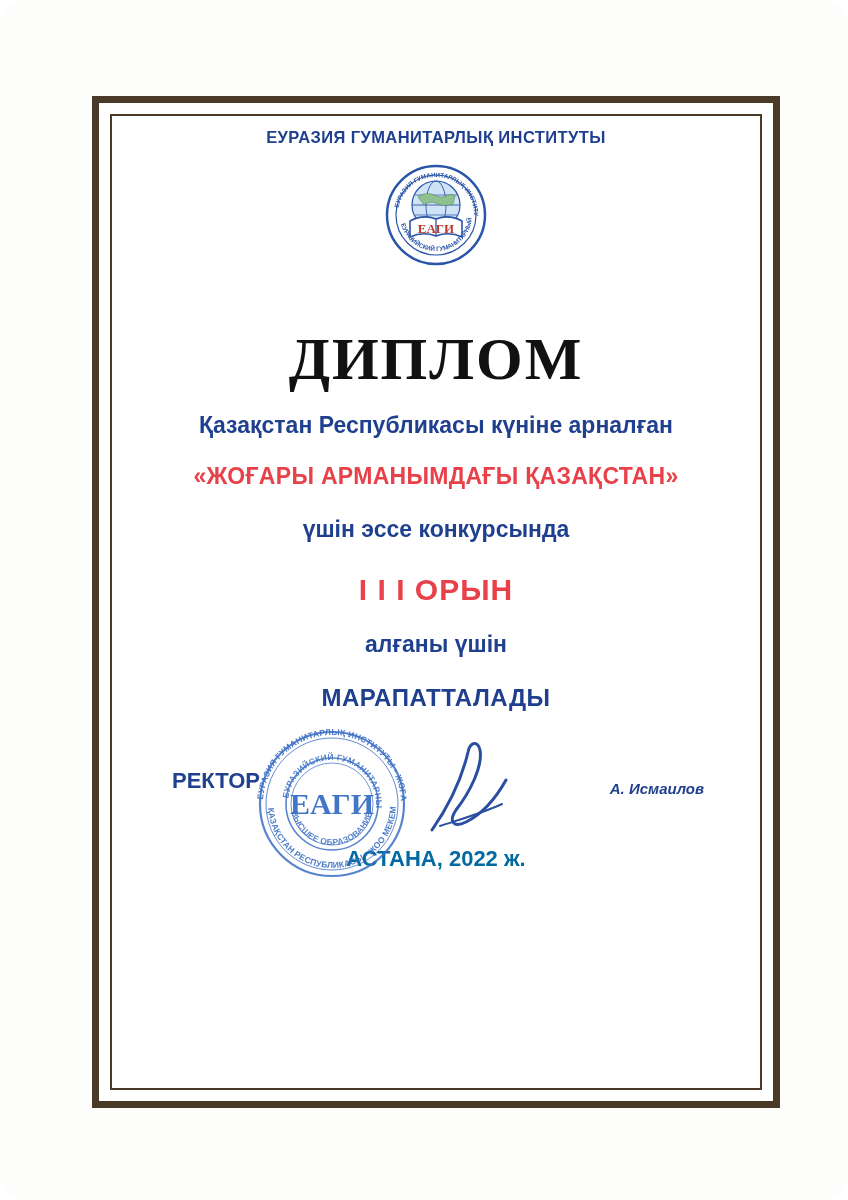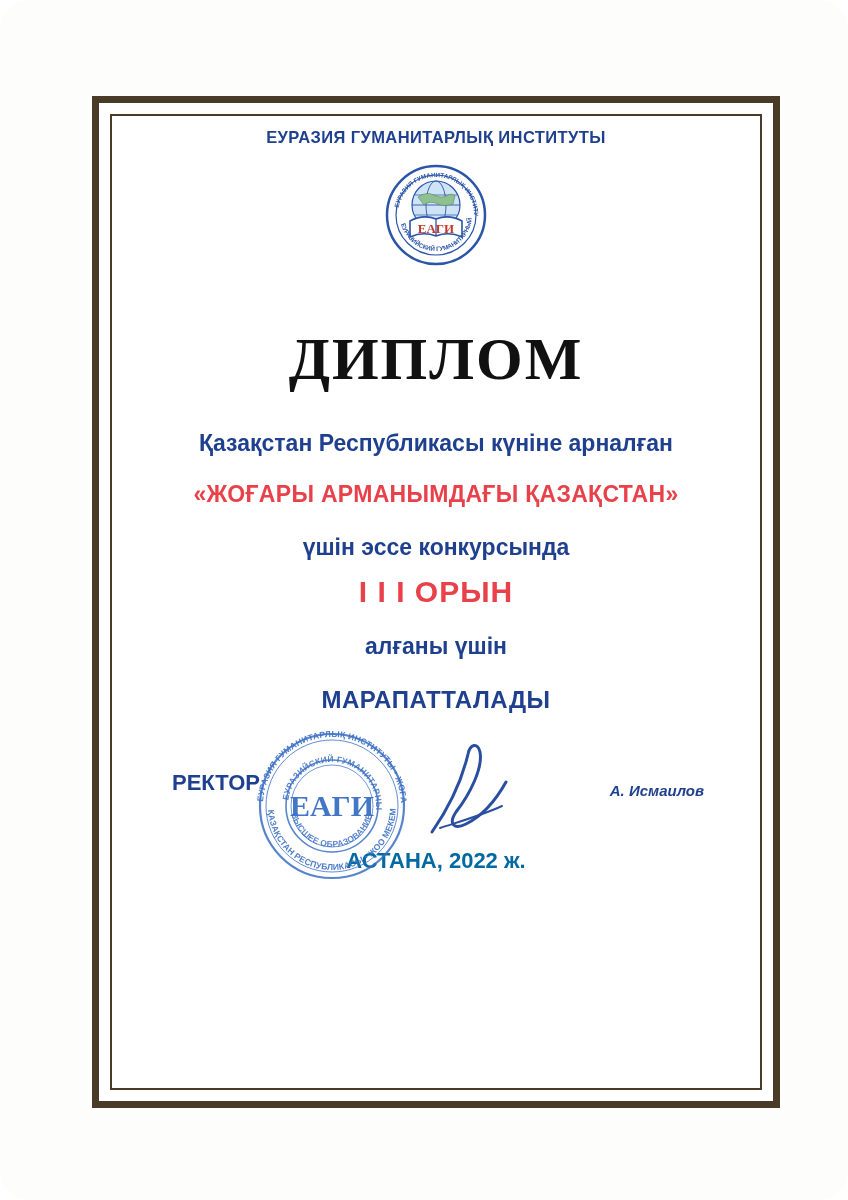--- a/index.html
+++ b/index.html
@@ -65,40 +65,40 @@
   }
   .diploma-title {
     margin-top: 58px;
     font-family: "Liberation Serif", serif;
     font-size: 60px;
     font-weight: bold;
     color: #111111;
     letter-spacing: 2px;
   }
   .line-blue {
-    margin-top: 36px;
+    margin-top: 18px;
     font-size: 23px;
     font-weight: bold;
     color: #1f3f8f;
   }
   .line-red {
     margin-top: 24px;
     font-size: 23px;
     font-weight: bold;
     color: #e8414a;
     letter-spacing: 0.3px;
   }
   .line-blue-2 {
     margin-top: 26px;
     font-size: 23px;
     font-weight: bold;
     color: #1f3f8f;
   }
   .place-red {
-    margin-top: 14px;
+    margin-top: 30px;
     font-size: 30px;
     font-weight: bold;
     color: #e8414a;
     letter-spacing: 1px;
   }
   .line-blue-3 {
     margin-top: 24px;
     font-size: 23px;
     font-weight: bold;
     color: #1f3f8f;

